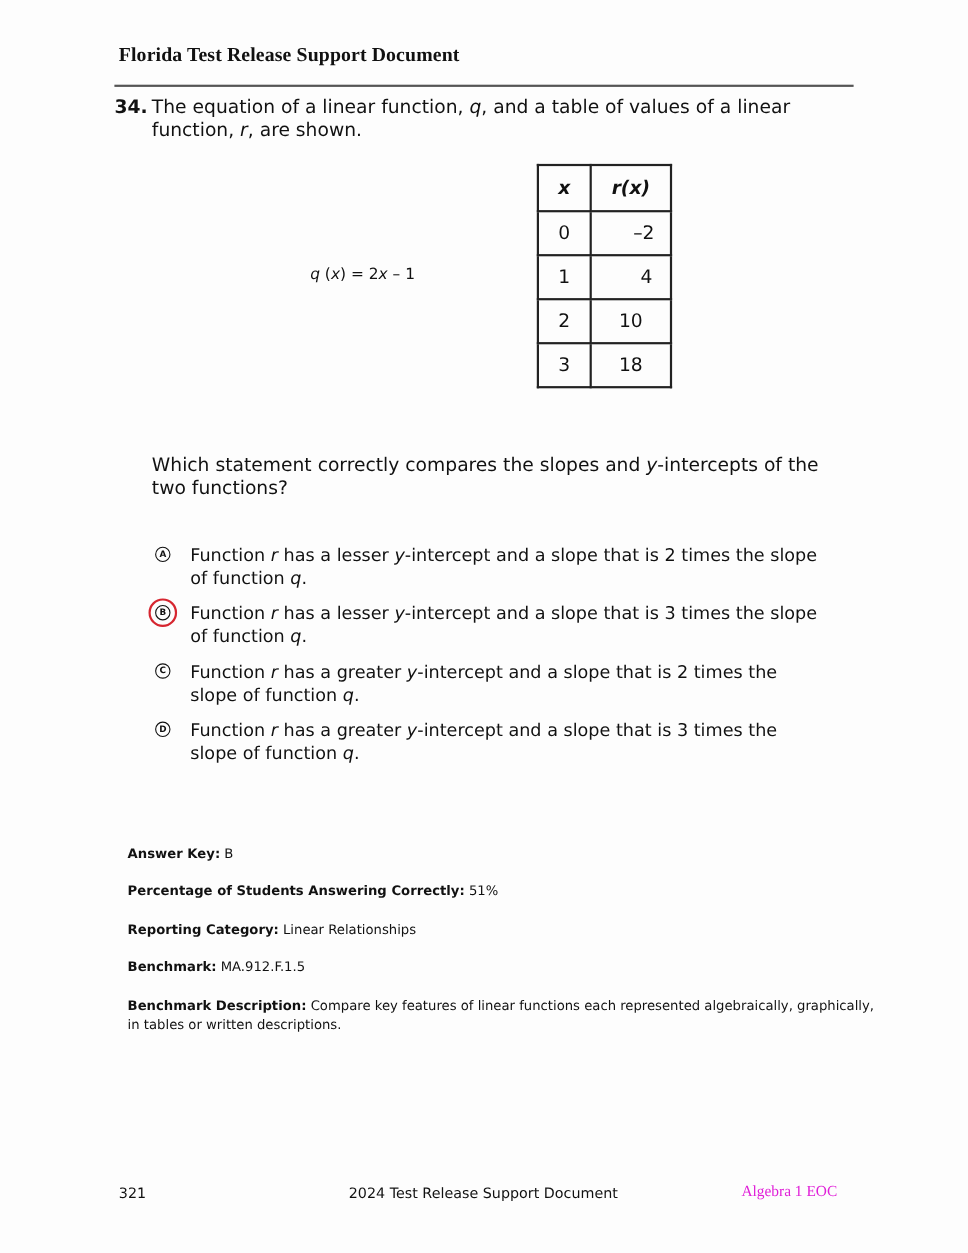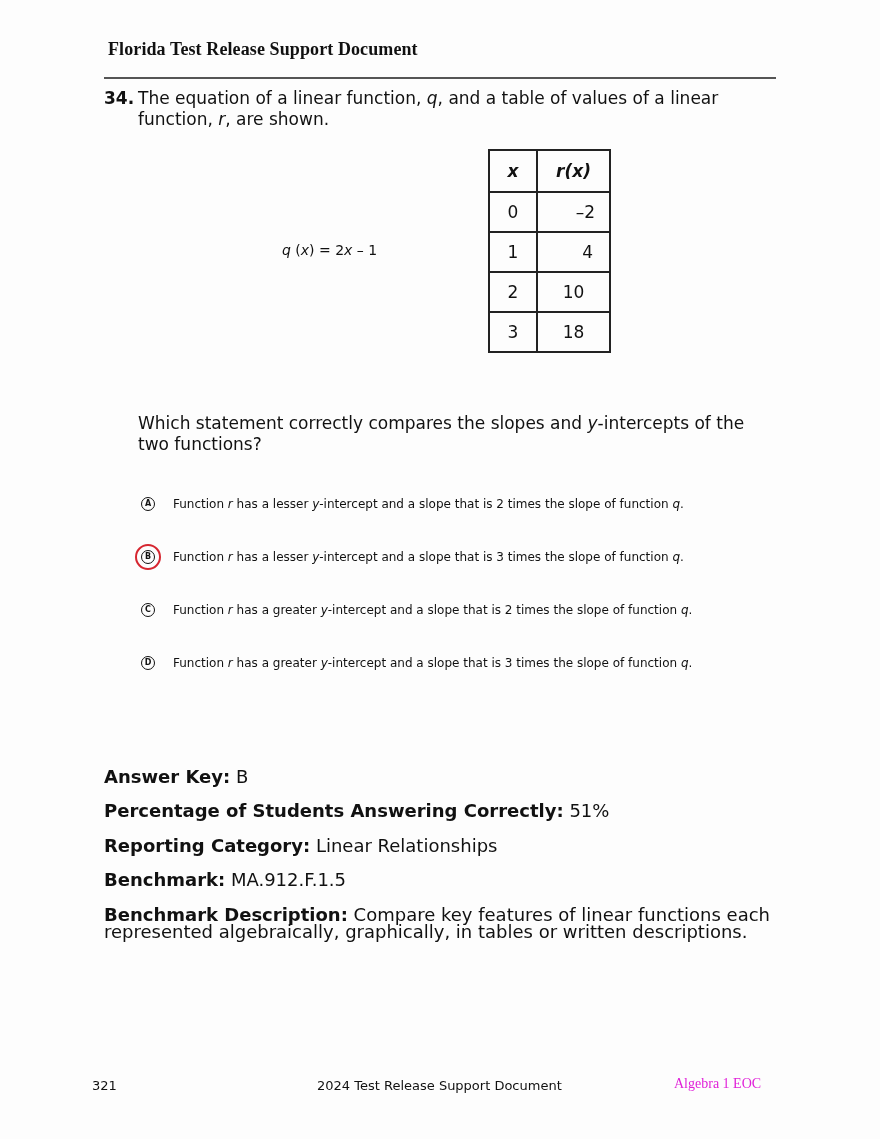--- a/index.html
+++ b/index.html
@@ -31,25 +31,25 @@
   .prompt { left: 138px; top: 413px; width: 630px; font-size: 17px; line-height: 21px; }
   .option { left: 138px; width: 620px; }
   .opt-bubble {
     position: absolute; left: 3px; top: 3px; width: 12px; height: 12px; border: 1.2px solid #111;
     border-radius: 50%; font-size: 8px; font-weight: bold; line-height: 12px; text-align: center;
   }
   .opt-ring {
     position: absolute; left: -3px; top: -3px; width: 22px; height: 22px;
     border: 2px solid #d62630; border-radius: 50%;
   }
-  .opt-text { position: absolute; left: 35px; top: 0; width: 580px; font-size: 12px; line-height: 21px; }
-  .meta { left: 104px; width: 680px; font-size: 18px; line-height: 17px; }
+  .opt-text { position: absolute; left: 35px; top: 0; width: 580px; font-size: 16px; line-height: 21px; }
+  .meta { left: 116px; width: 680px; font-size: 12px; line-height: 17px; }
   .meta b { font-weight: bold; }
   .footer { top: 1078px; font-size: 13px; }
-  .footer-page { left: 92px; }
+  .footer-page { left: 108px; }
   .footer-center { left: 317px; }
   .footer-right { left: 674px; top: 1076px; font-size: 14px; color: #e020d8; font-family: Liberation Serif, serif; }
 </style>
 </head>
 <body>
 
 <div class="abs header-title">Florida Test Release Support Document</div>
 <div class="abs header-rule"></div>
 
 <div class="abs q-num">34.</div>

